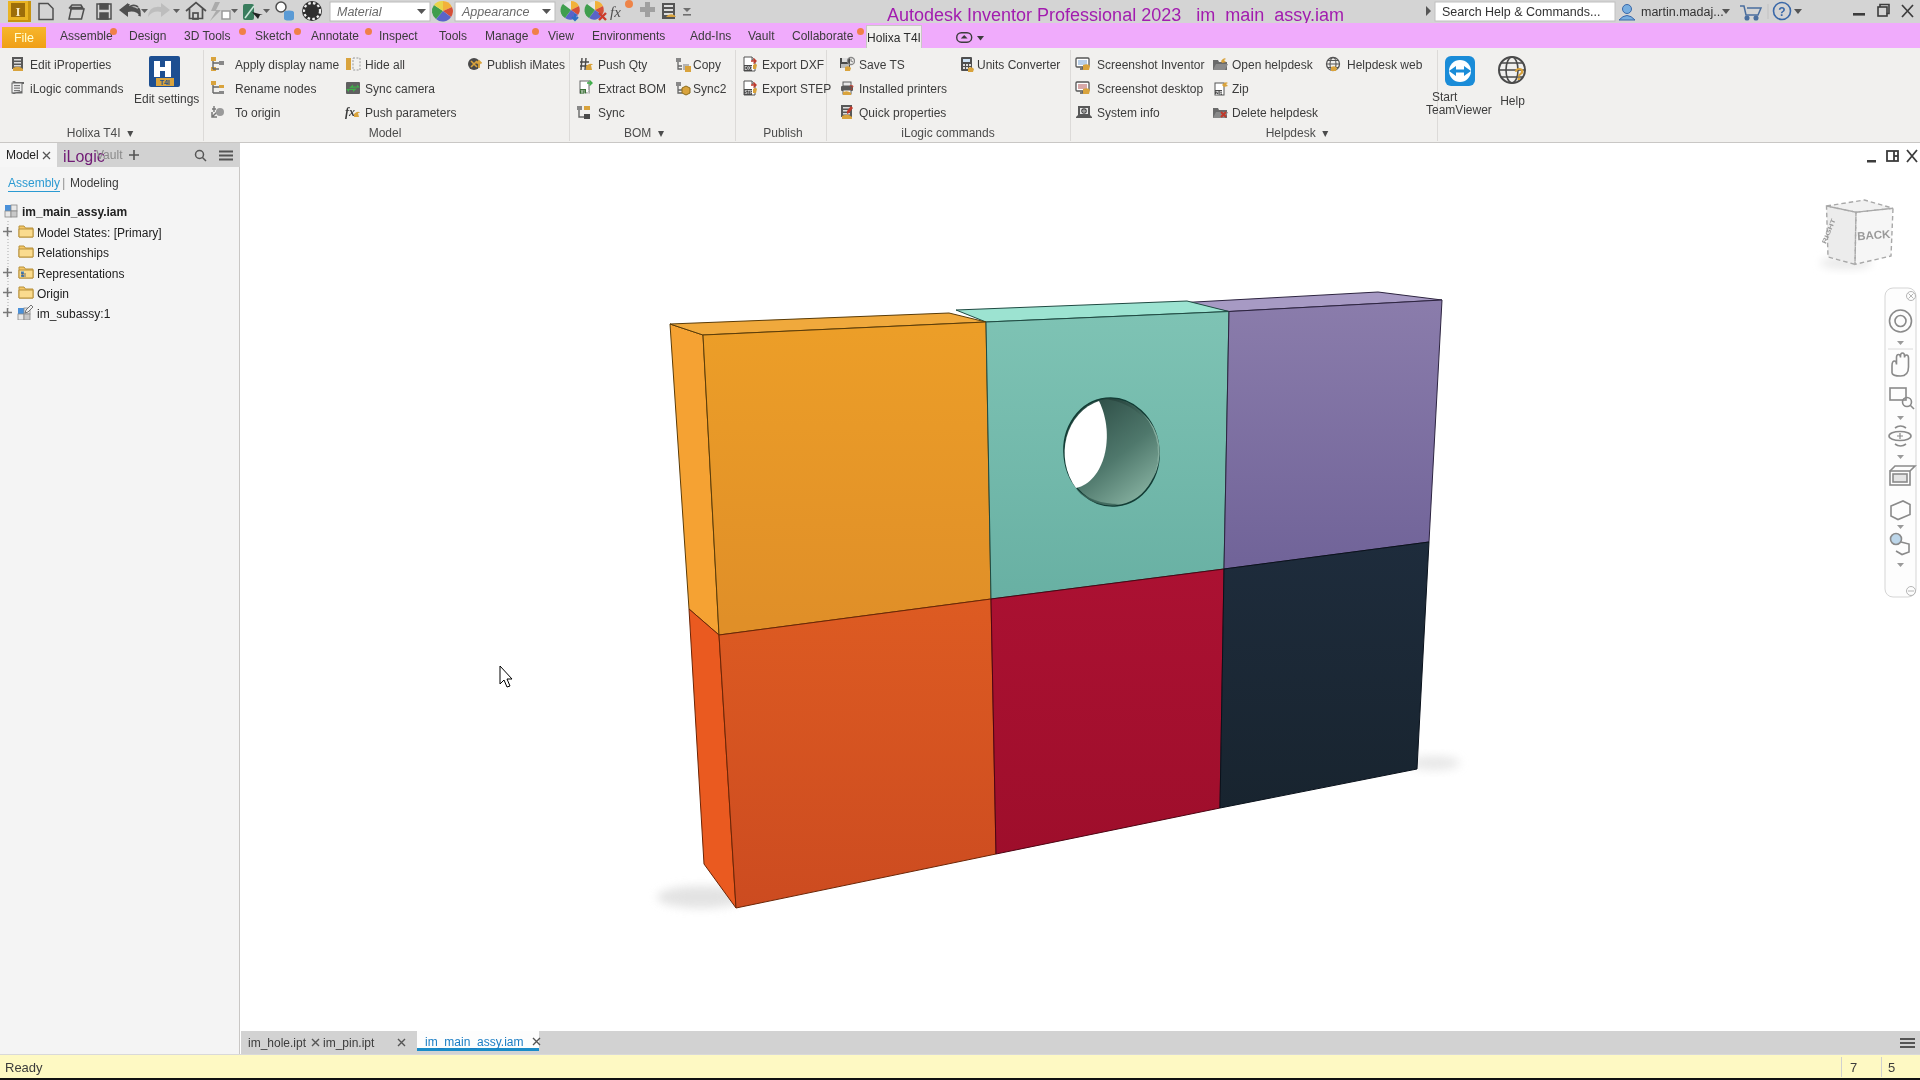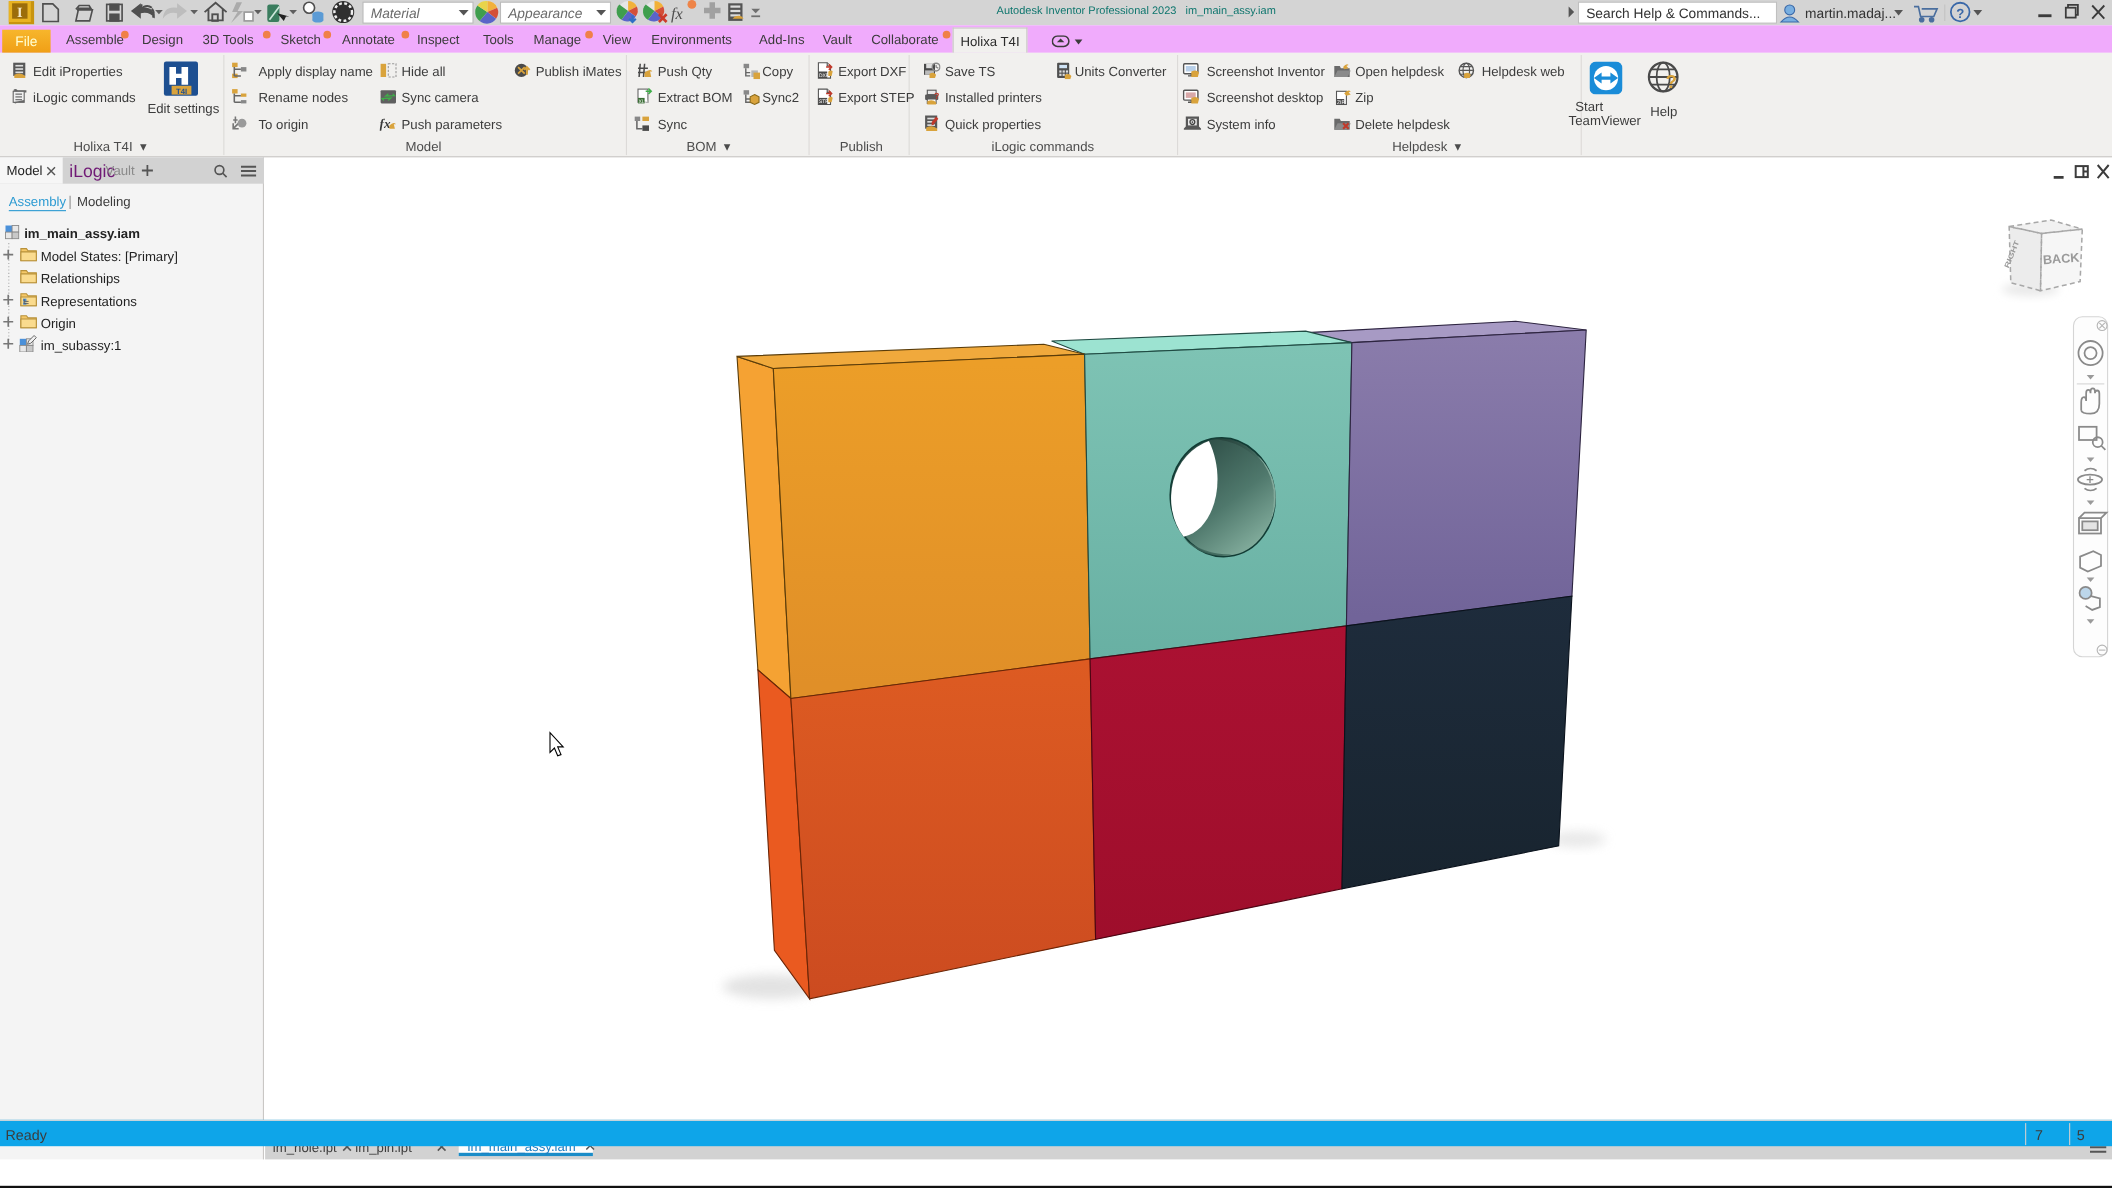--- a/index.html
+++ b/index.html
@@ -2,21 +2,21 @@
 <html><head><meta charset="utf-8">
 <style>
 *{margin:0;padding:0;box-sizing:border-box}
 html,body{width:1920px;height:1080px;overflow:hidden;font-family:"Liberation Sans",sans-serif;background:#fff}
 .abs{position:absolute}
 #titlebar{left:0;top:0;width:1920px;height:23px;background:#d4d4d4}
 #tabrow{left:0;top:23px;width:1920px;height:25px;background:#f0abfc}
 #ribbon{left:0;top:48px;width:1920px;height:95px;background:#f1f0ee;border-bottom:1px solid #c9c7c5}
 #browser{left:0;top:143px;width:240px;height:911px;background:#f4f4f4;border-right:1px solid #c9c7c5}
 #doctabs{left:241px;top:1031px;width:1679px;height:23px;background:#d2d2d2}
-#statusbar{left:0;top:1018px;width:1920px;height:24px;background:#0ea5e9;border-top:1px solid #d9d9d9}
+#statusbar{left:0;top:1054px;width:1920px;height:24px;background:#fef9c3;border-top:1px solid #d9d9d9}
 #bottomedge{left:0;top:1078px;width:1920px;height:2px;background:#111}
 .rtab{display:inline-block;font-size:12px;color:#3b3b3b;padding:6px 0 0 0;height:25px;position:relative}
 .dot{position:absolute;width:7px;height:7px;border-radius:50%;background:#f08048}
 .ritem{position:absolute;font-size:12px;color:#3c3c3c;white-space:nowrap}
 .gsep{position:absolute;top:2px;width:1px;height:91px;background:#dcdad8}
 .ic16{position:absolute;width:16px;height:16px}
 .glabel{position:absolute;top:78px;font-size:12px;color:#4c4c4c;text-align:center}
 .tre{position:absolute;font-size:12px;color:#222;white-space:nowrap}
 </style></head>
 <body>
@@ -220,21 +220,21 @@
     <circle cx="629" cy="4" r="4" fill="#ee8448"></circle>
     <path d="M 640,7 l 5,0 l 0,-5 l 5,0 l 0,5 l 5,0 l 0,5 l -5,0 l 0,5 l -5,0 l 0,-5 l -5,0 Z" fill="#a0a0a0"></path>
     <rect x="662" y="3" width="13" height="16" fill="#555"></rect>
       <rect x="664" y="5" width="9" height="2" fill="#ddd"></rect>
       <rect x="664" y="9" width="9" height="2" fill="#ddd"></rect>
       <rect x="664" y="13" width="9" height="2" fill="#ddd"></rect>
     <path d="M 668,15 q 6,-2 8,2 l -10,0 Z" fill="#d9a33c"></path>
     <path d="M 683,8 l 8,0 l -4,4 Z" fill="#6f6f6f"></path>
       <rect x="683" y="14" width="8" height="1.6" fill="#6f6f6f"></rect>
   </svg>
-  <span style="position:absolute;left:906px;top:5px;font-size:10px;color:#0f766e">Autodesk Inventor Professional 2023&nbsp;&nbsp;&nbsp;im_main_assy.iam</span>
+  <span style="position:absolute;left:887px;top:5px;font-size:18px;color:#a21caf">Autodesk Inventor Professional 2023&nbsp;&nbsp;&nbsp;im_main_assy.iam</span>
   <svg style="position:absolute;left:1420px;top:0" width="500" height="23" viewBox="0 0 500 23">
     <path d="M 6,6 l 5,5 l -5,5 Z" fill="#555"></path>
     <rect x="15" y="2" width="180" height="19" fill="#fff" stroke="#c0c0c0"></rect>
     <text x="22" y="16" font-size="12.5" fill="#333" font-family="Liberation Sans">Search Help &amp; Commands...</text>
     <circle cx="207" cy="9" r="4.5" fill="#78aee0" stroke="#3a68a8"></circle>
       <path d="M 199,20 q 8,-9 16,0 Z" fill="#78aee0" stroke="#3a68a8"></path>
     <text x="221" y="16" font-size="12.5" fill="#333" font-family="Liberation Sans">martin.madaj...</text>
     <path d="M 302,9 l 8,0 l -4,5 Z" fill="#555"></path>
     <g stroke="#4a6e9e" stroke-width="1.5" fill="none">
         <path d="M 320,6 l 4,0 l 2,9 l 12,0 l 3,-7 l -14,0"></path>
@@ -267,21 +267,21 @@
   <span class="rtab" style="position:absolute;left:379px">Inspect</span>
   <span class="rtab" style="position:absolute;left:439px">Tools</span>
   <span class="rtab" style="position:absolute;left:485px">Manage</span>
     <div class="dot" style="left:532px;top:5px"></div>
   <span class="rtab" style="position:absolute;left:548px">View</span>
   <span class="rtab" style="position:absolute;left:592px">Environments</span>
   <span class="rtab" style="position:absolute;left:690px">Add-Ins</span>
   <span class="rtab" style="position:absolute;left:748px">Vault</span>
   <span class="rtab" style="position:absolute;left:792px">Collaborate</span>
     <div class="dot" style="left:857px;top:5px"></div>
-  <div style="position:absolute;left:866px;top:2px;width:68px;height:23px;background:#f1f0ee;border:1px solid #c9c7c5;border-bottom:none;text-align:center;font-size:12px;color:#2b2b2b;padding-top:5px">Holixa T4I</div>
+  <div style="position:absolute;left:866px;top:2px;width:56px;height:23px;background:#f1f0ee;border:1px solid #c9c7c5;border-bottom:none;text-align:center;font-size:12px;color:#2b2b2b;padding-top:5px">Holixa T4I</div>
   <svg style="position:absolute;left:956px;top:9px" width="40" height="12" viewBox="0 0 40 12">
     <rect x="0.7" y="0.7" width="15" height="9.5" rx="4.7" fill="none" stroke="#3c3c3c" stroke-width="1.4"></rect>
     <path d="M 8.2,3 l 3.4,3.4 l -6.8,0 Z" fill="#3c3c3c"></path>
     <path d="M 21,4 l 7,0 l -3.5,4.5 Z" fill="#3c3c3c"></path>
   </svg>
 </div>
 <div class="abs" id="ribbon">
   <div class="gsep" style="left:203px"></div>
     <div class="gsep" style="left:569px"></div>
     <div class="gsep" style="left:735px"></div>

